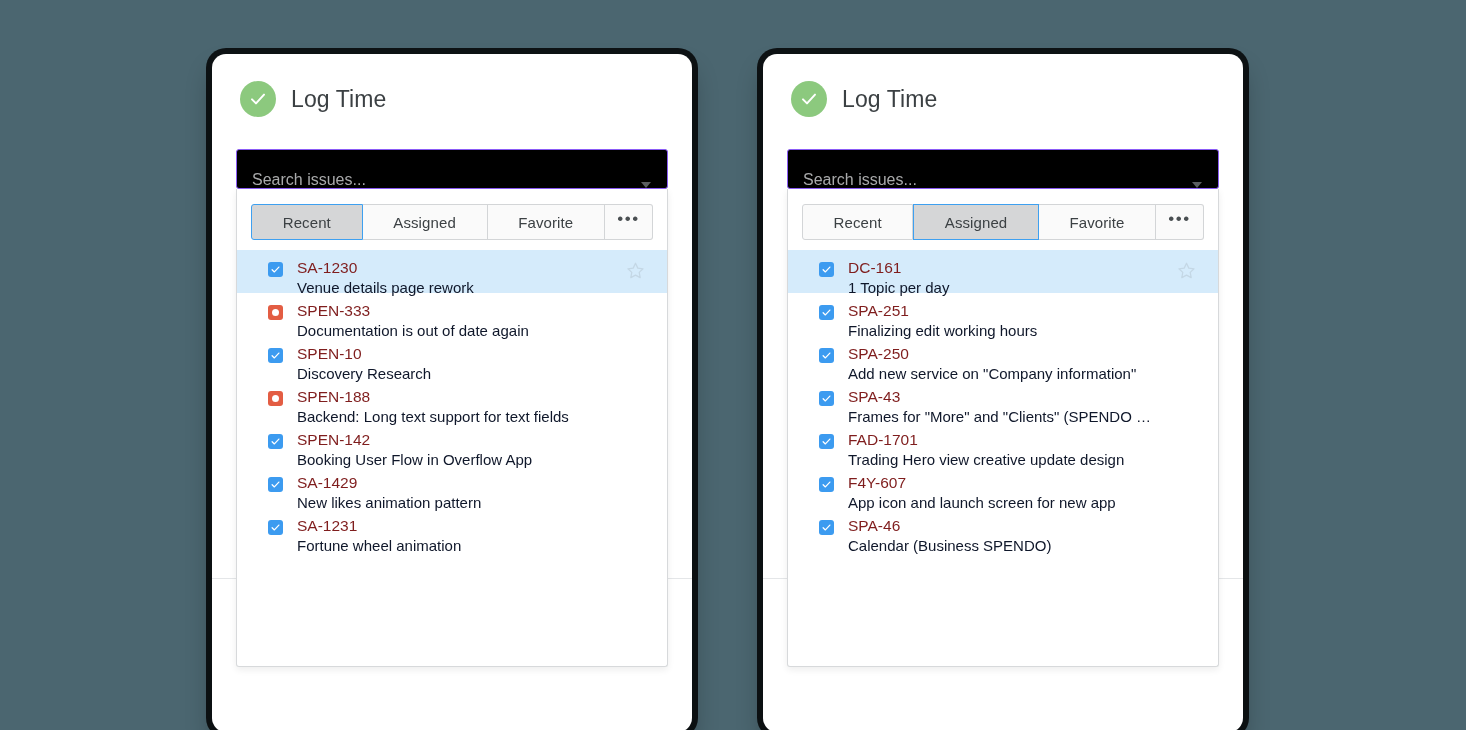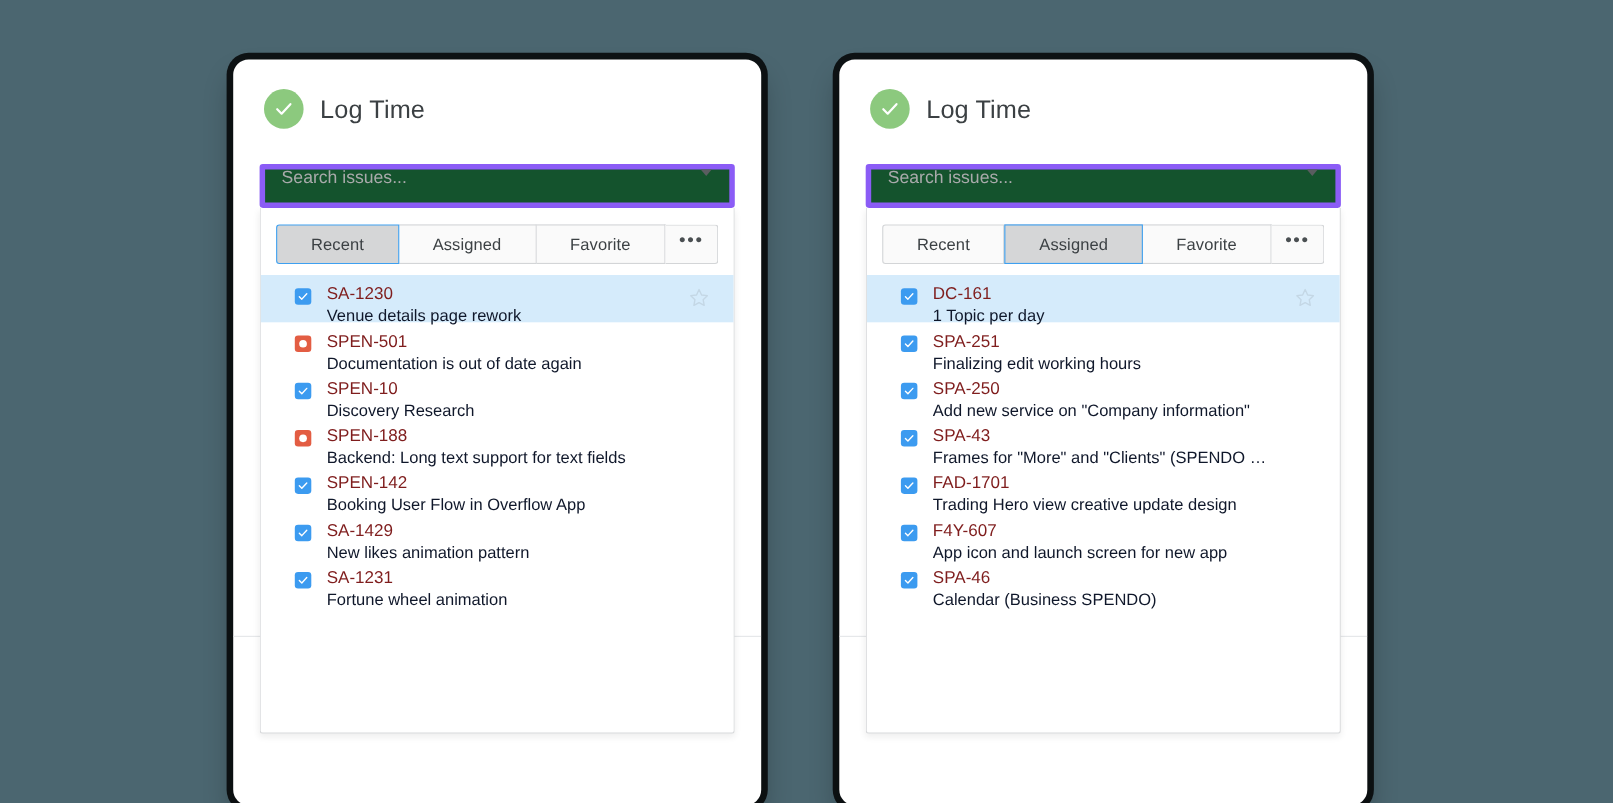--- a/index.html
+++ b/index.html
@@ -85,25 +85,25 @@
   }
 
   
   .search-field {
     position: absolute;
     left: 24px;
     top: 95px;
     width: 432px;
     height: 40px;
     box-sizing: border-box;
-    background: #14532d;
-    border: 5px solid #8b5cf6;
+    background: #000000;
+    border: 1px solid #8b5cf6;
     border-radius: 3px;
     display: flex;
-    align-items: flex-start;
+    align-items: flex-end;
     padding: 0 12px 0 15px;
     box-shadow: 0 1px 0 rgba(0,0,0,0.02);
   }
   .search-placeholder {
     flex: 1;
     font-size: 16px;
     color: #a9aaab;
     line-height: 1;
   }
   .caret-down {
@@ -292,21 +292,21 @@
                 </div>
                 <div class="row-star"><svg width="19" height="19" viewBox="0 0 24 24" fill="none">
                     <path d="M12 2.8 L14.9 9.0 L21.5 9.8 L16.7 14.4 L17.9 21 L12 17.8 L6.1 21 L7.3 14.4 L2.5 9.8 L9.1 9.0 Z" stroke="#c4d7e5" stroke-width="1.6" stroke-linejoin="round"></path>
                   </svg></div>
               </div>
               <div class="issue-row">
                 <div class="row-icon">
                   <div class="icon-bug"></div>
                 </div>
                 <div class="row-text">
-                  <div class="row-key">SPEN-501</div>
+                  <div class="row-key">SPEN-333</div>
                   <div class="row-summary">Documentation is out of date again</div>
                 </div>
               </div>
               <div class="issue-row">
                 <div class="row-icon">
                   <div class="icon-checkbox">
                     <svg width="11" height="9" viewBox="0 0 24 24" fill="none">
                       <path d="M3 12.5 L9 18.5 L21 5.5" stroke="#ffffff" stroke-width="3.4" stroke-linecap="round" stroke-linejoin="round"></path>
                     </svg>
                   </div>

